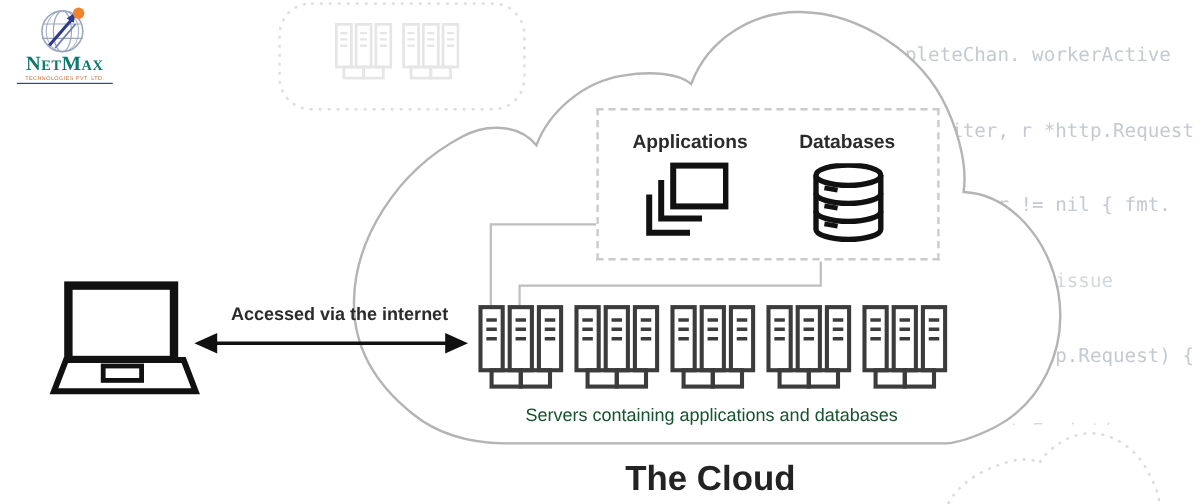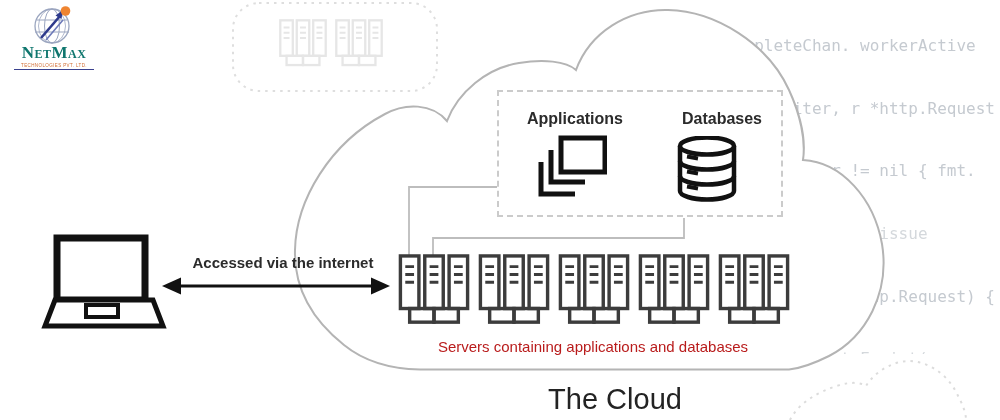--- a/index.html
+++ b/index.html
@@ -13,25 +13,25 @@
            font-size:16px;line-height:20.9px;white-space:pre;}
   .ct1{color:#c5cad0;} .ct2{color:#d4d8dc;}
 
   svg{display:block;}
   .z0{z-index:0;} .z1{z-index:1;} .z2{z-index:2;}
 
   
   #panel{left:497px;top:90px;width:282px;height:123px;border:2px dashed #cbcbcb;background:#fff;z-index:2;font-weight:bold;}
   .panel-label{position:absolute;top:18px;font-size:16px;color:#2b2b2b;text-align:center;}
 
-  .caption{font-size:15px;color:#b91c1c;text-align:center;z-index:2;}
+  .caption{font-size:15px;color:#14532d;text-align:center;z-index:2;}
   #arrow-label{left:186px;top:254px;width:194px;font-size:15px;text-align:center;z-index:2;font-weight:bold;}
   #servers-caption{left:418px;top:338px;width:350px;}
-  #cloud-title{left:465px;top:383px;width:300px;text-align:center;
-               font-size:29px;font-weight:normal;color:#232323;z-index:2;}
+  #cloud-title{left:442px;top:383px;width:300px;text-align:center;
+               font-size:29px;font-weight:bold;color:#232323;z-index:2;}
 
   
   #logo{left:8px;top:2px;width:92px;z-index:2;}
   #logo-wordmark{margin-top:-3px;text-align:center;font-family:"Liberation Serif","DejaVu Serif",serif;
                  font-weight:bold;font-variant:small-caps;font-size:17px;letter-spacing:.5px;color:#0f766e;}
   #logo-tagline{margin:0 6px;text-align:center;font-size:4.5px;letter-spacing:.4px;color:#d06a2e;
                 border-bottom:1px solid #3a418e;padding-bottom:1px;white-space:nowrap;overflow:hidden;}
 </style>
 </head>
 <body>
@@ -123,21 +123,21 @@
 
   <div id="arrow-label" class="abs">Accessed via the internet</div>
   <svg class="abs z2" style="left:160px;top:272px" width="232" height="28" viewBox="0 0 232 28">
     <line x1="18" y1="14" x2="214" y2="14" stroke="#111" stroke-width="3"></line>
     <polygon points="2,14 21,5.5 21,22.5" fill="#111"></polygon>
     <polygon points="230,14 211,5.5 211,22.5" fill="#111"></polygon>
   </svg>
 
   <div id="panel" class="abs">
     <div class="panel-label" style="left:16px;width:120px">Applications</div>
-    <div class="panel-label" style="left:163px;width:120px">Databases</div>
+    <div class="panel-label" style="left:147px;width:120px">Databases</div>
   </div>
 
   <svg class="abs z2" style="left:537px;top:134px" width="70" height="66" viewBox="0 0 70 66">
     <path d="M4,28 V60 H38" fill="none" stroke="#111" stroke-width="5"></path>
     <path d="M14,16 V48 H48" fill="none" stroke="#111" stroke-width="5"></path>
     <rect x="24" y="4" width="44" height="34" fill="#fff" stroke="#111" stroke-width="5"></rect>
   </svg>
 
   <svg class="abs z2" style="left:676px;top:136px" width="64" height="66" viewBox="0 0 64 66">
     <path d="M4,10 V55 A27,8.5 0 0 0 58,55 V10" fill="#fff" stroke="#111" stroke-width="4.5"></path>

